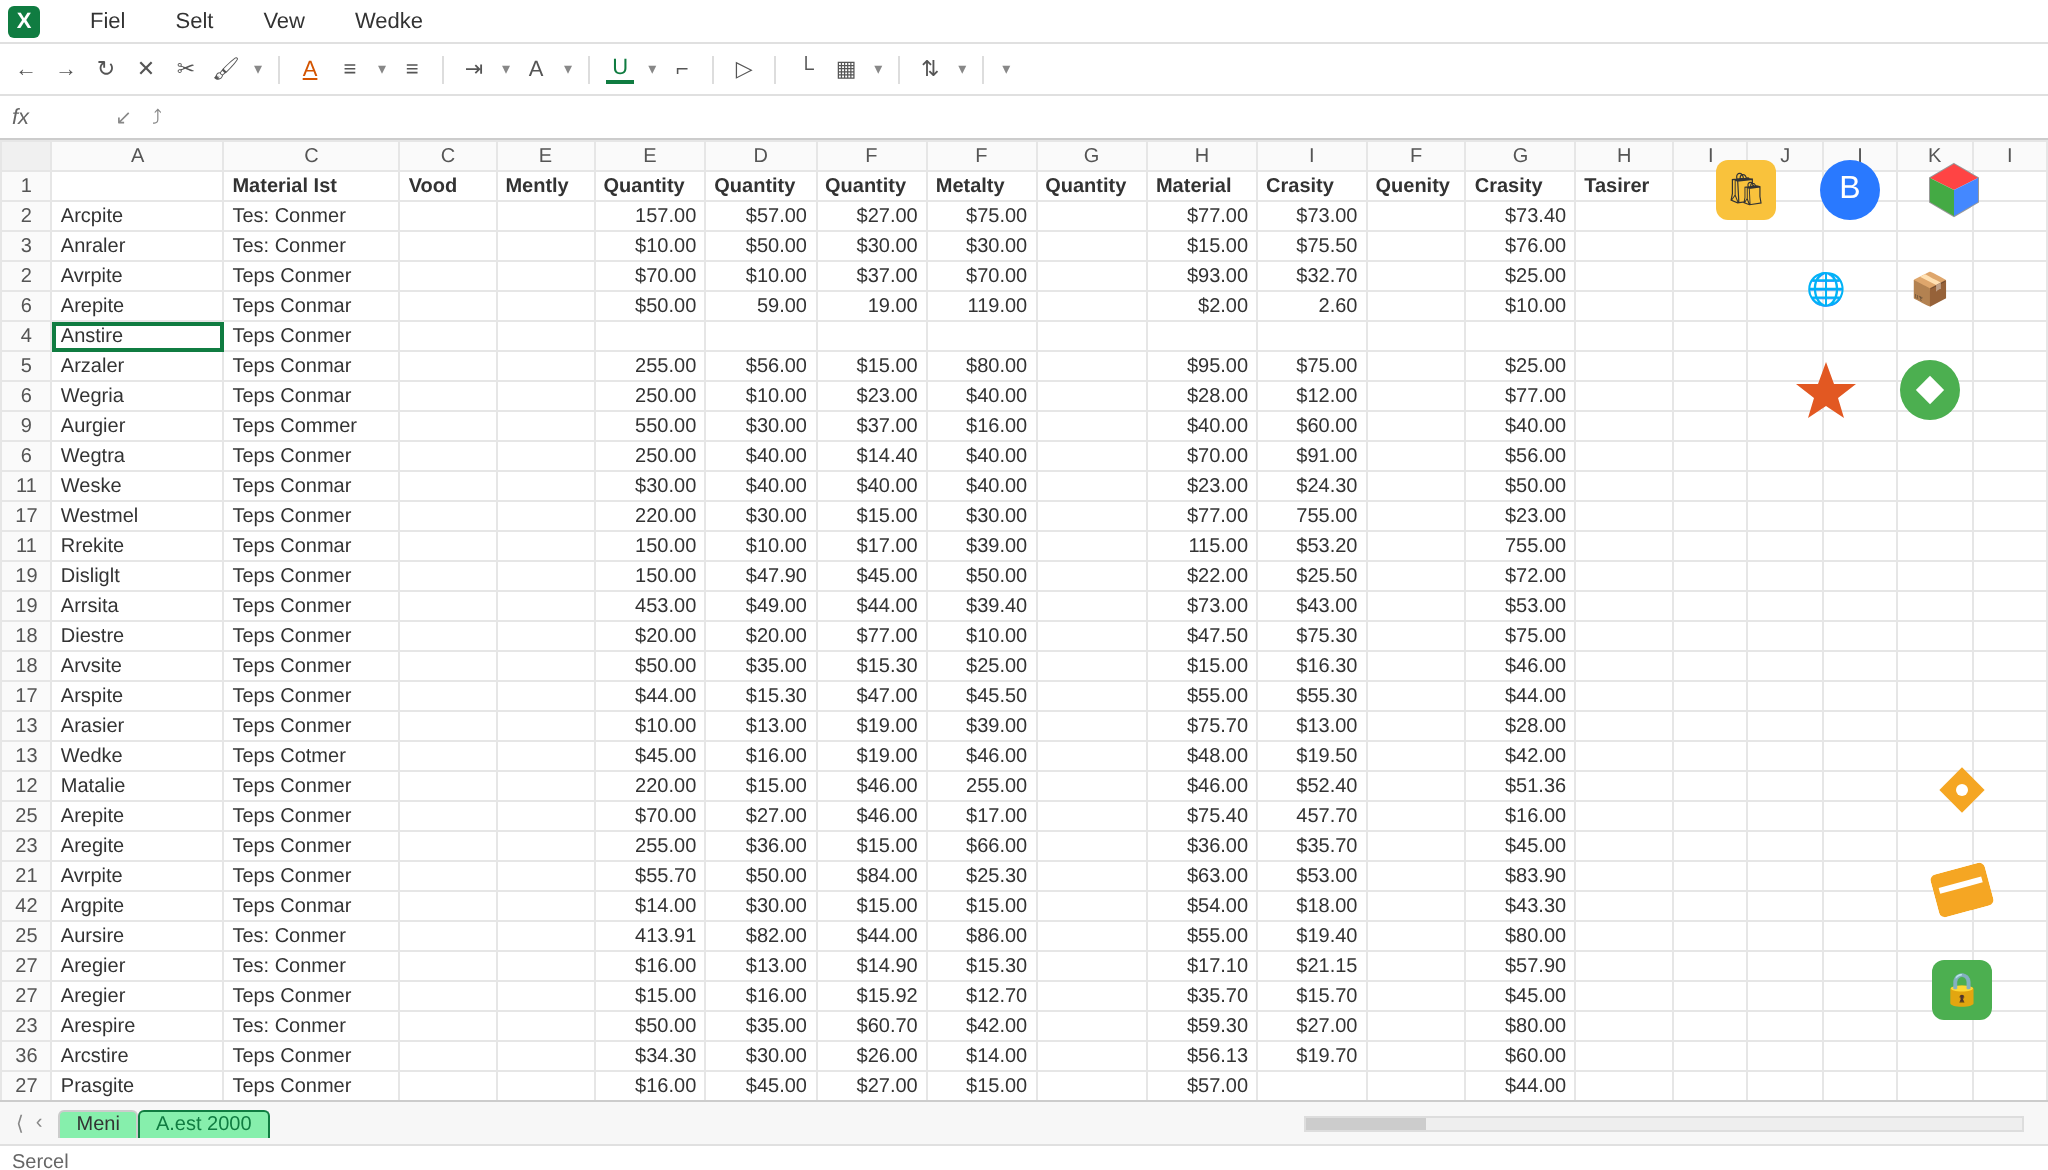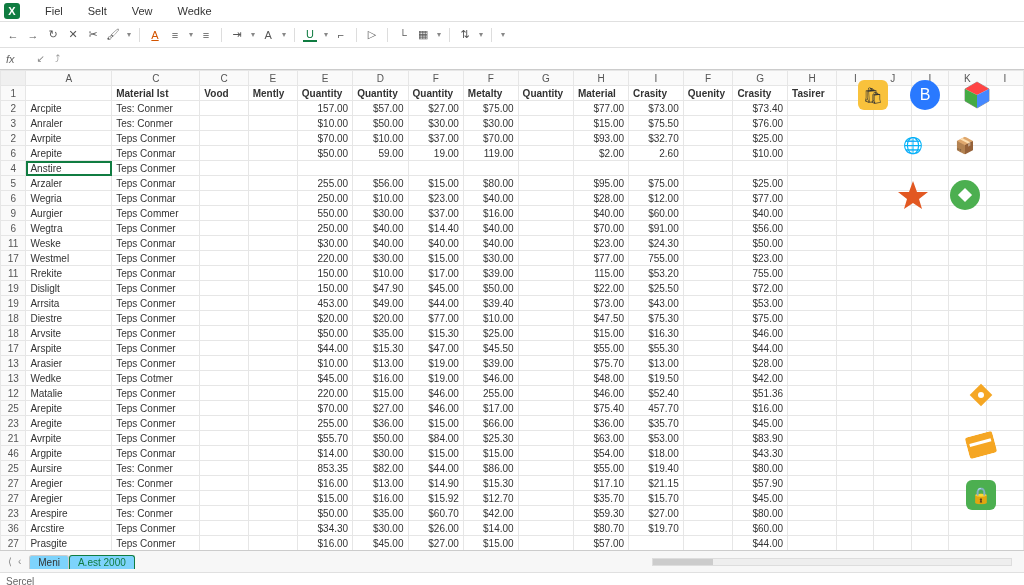--- a/index.html
+++ b/index.html
@@ -7,41 +7,41 @@
 
 .titlebar { height: 22px; display: flex; align-items: center; padding: 0 4px; gap: 12px; border-bottom: 1px solid #e0e0e0; }
 .app-logo { width: 16px; height: 16px; background: #107c41; color: #fff; border-radius: 3px; display: flex; align-items: center; justify-content: center; font-weight: bold; font-size: 11px; }
 .menu-item { font-size: 11px; cursor: default; padding-left: 13px; }
 
 .toolbar { height: 26px; display: flex; align-items: center; padding: 0 6px; gap: 6px; border-bottom: 1px solid #e0e0e0; }
 .tb-icon { width: 14px; height: 14px; display: flex; align-items: center; justify-content: center; color: #555; font-size: 11px; }
 .tb-sep { width: 1px; height: 14px; background: #ddd; margin: 0 2px; }
 .drop-caret { font-size: 8px; color: #888; margin-left: 1px; }
 
-.formulabar { height: 22px; display: flex; align-items: center; padding: 0 6px; gap: 22px; border-bottom: 1px solid #ccc; }
+.formulabar { height: 22px; display: flex; align-items: center; padding: 0 6px; gap: 43px; border-bottom: 1px solid #ccc; }
 .fx-label { font-style: italic; color: #666; font-size: 11px; }
 .fx-icons { display: flex; gap: 10px; color: #888; font-size: 10px; }
 
 .grid-wrap { height: 480px; overflow: auto; position: relative; }
 table.grid { border-collapse: collapse; table-layout: fixed; font-size: 10px; }
 table.grid th, table.grid td { border: 1px solid #e6e6e6; height: 15px; padding: 0 4px; overflow: hidden; white-space: nowrap; text-overflow: clip; }
 table.grid th.colhead { background: #fafafa; text-align: center; font-weight: normal; color: #555; position: sticky; top: 0; }
 table.grid th.rowhead { background: #fafafa; text-align: center; font-weight: normal; color: #555; width: 26px; position: sticky; left: 0; }
 table.grid th.corner { background: #f0f0f0; width: 26px; position: sticky; top: 0; left: 0; z-index: 2; }
 .hdr-row td { font-weight: bold; background: #fff; }
 .num { text-align: right; }
 .sel { outline: 2px solid #107c41; outline-offset: -2px; margin-top: 12px; }
 
 .icons-panel { position: absolute; right: 32px; top: 10px; display: flex; flex-direction: column; gap: 20px; }
 .icon-row { display: flex; gap: 22px; align-items: center; }
 .deco { width: 30px; height: 30px; border-radius: 6px; display: flex; align-items: center; justify-content: center; font-size: 16px; }
 
 .tabs-bar { height: 22px; display: flex; align-items: center; border-top: 1px solid #ccc; background: #f7f7f7; font-size: 10px; }
 .tab-nav { display: flex; gap: 6px; padding: 0 8px; color: #888; }
-.sheet-tab { border: 1px solid #ccc; border-bottom: none; background: #7dd3fc; padding: 1px 8px; border-radius: 3px 3px 0 0; }
+.sheet-tab { border: 1px solid #ccc; border-bottom: none; background: #86efac; padding: 1px 8px; border-radius: 3px 3px 0 0; }
 .sheet-tab.active { border-color: #107c41; color: #107c41; }
 
 .hscroll { height: 8px; margin-left: auto; margin-right: 12px; width: 360px; background: #eee; border: 1px solid #ddd; position: relative; }
 .hscroll .thumb { position: absolute; left: 0; width: 60px; height: 100%; background: #ccc; }
 
 .statusbar { height: 17px; display: flex; align-items: center; padding: 0 6px; font-size: 10px; color: #666; border-top: 1px solid #e0e0e0; }
 </style>
 </head>
 <body>
 
@@ -643,21 +643,21 @@
           <td></td>
           <td class="num">$83.90</td>
           <td></td>
           <td></td>
           <td></td>
           <td></td>
           <td></td>
           <td></td>
         </tr>
         <tr>
-          <th class="rowhead">46</th>
+          <th class="rowhead">42</th>
           <td>Argpite</td>
           <td>Teps Conmar</td>
           <td></td>
           <td></td>
           <td class="num">$14.00</td>
           <td class="num">$30.00</td>
           <td class="num">$15.00</td>
           <td class="num">$15.00</td>
           <td></td>
           <td class="num">$54.00</td>
@@ -670,21 +670,21 @@
           <td></td>
           <td></td>
           <td></td>
         </tr>
         <tr>
           <th class="rowhead">25</th>
           <td>Aursire</td>
           <td>Tes: Conmer</td>
           <td></td>
           <td></td>
-          <td class="num">853.35</td>
+          <td class="num">413.91</td>
           <td class="num">$82.00</td>
           <td class="num">$44.00</td>
           <td class="num">$86.00</td>
           <td></td>
           <td class="num">$55.00</td>
           <td class="num">$19.40</td>
           <td></td>
           <td class="num">$80.00</td>
           <td></td>
           <td></td>
@@ -763,21 +763,21 @@
           <th class="rowhead">36</th>
           <td>Arcstire</td>
           <td>Teps Conmer</td>
           <td></td>
           <td></td>
           <td class="num">$34.30</td>
           <td class="num">$30.00</td>
           <td class="num">$26.00</td>
           <td class="num">$14.00</td>
           <td></td>
-          <td class="num">$80.70</td>
+          <td class="num">$56.13</td>
           <td class="num">$19.70</td>
           <td></td>
           <td class="num">$60.00</td>
           <td></td>
           <td></td>
           <td></td>
           <td></td>
           <td></td>
           <td></td>
         </tr>

